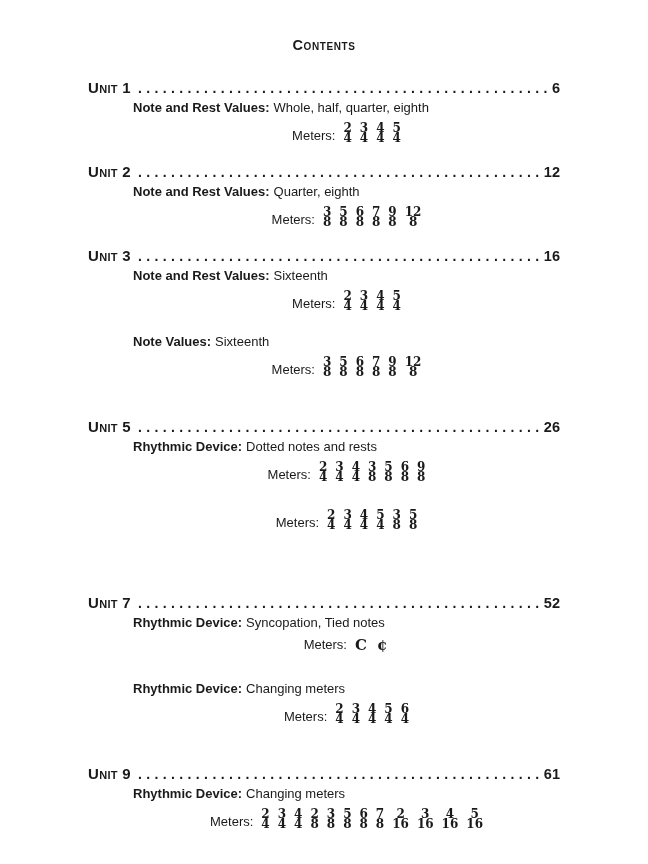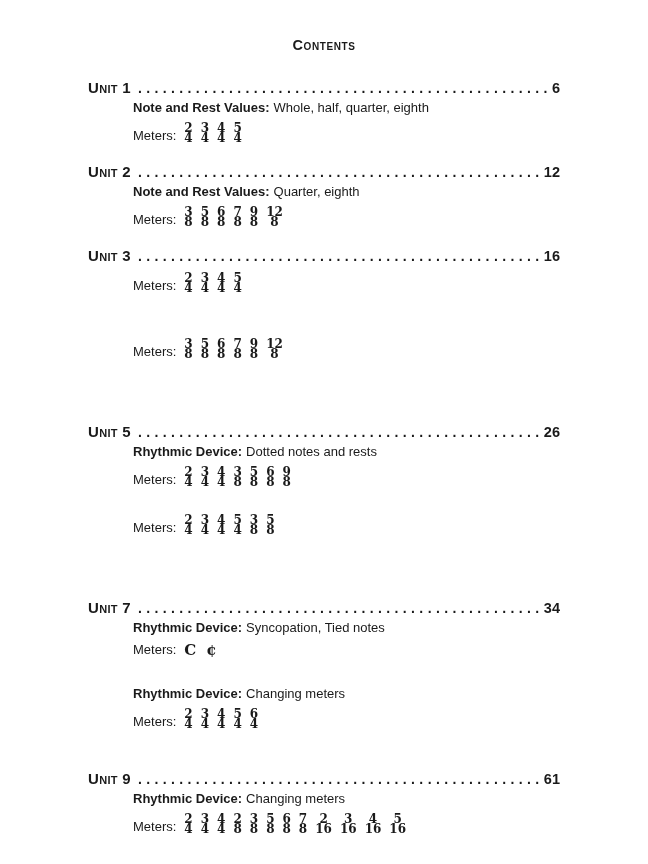--- a/index.html
+++ b/index.html
@@ -63,20 +63,21 @@
     line-height: 15px;
   }
   .desc-label { font-weight: bold; }
   .desc-text { margin-left: 4px; }
   .unit-meters {
     margin: 8px 0 0 45px;
     display: flex;
     align-items: flex-end;
     column-gap: 4px;
     font-size: 13px;
+    justify-content: center;
   }
   .meters-label { margin-right: 4px; line-height: 14px; }
   .frac {
     display: inline-flex;
     flex-direction: column;
     align-items: center;
     font-family: "DejaVu Serif", serif;
     font-weight: bold;
     font-size: 12px;
   }
@@ -166,44 +167,50 @@
           </span>
     </div>
   </section>
 
   <section class="unit">
     <div class="unit-line">
       <span class="unit-title">Unit 3</span>
       <span class="dots"></span>
       <span class="unit-page">16</span>
     </div>
-    <div class="unit-meters">
-      <span class="meters-label">Meters:</span>
-      <span class="meters-list" style="display:inline-flex;align-items:flex-end;column-gap:8px;">
-            <span class="frac">
-              <span class="num">2</span>
-              <span class="den">4</span>
-            </span>
-            <span class="frac">
-              <span class="num">3</span>
-              <span class="den">4</span>
-            </span>
-            <span class="frac">
-              <span class="num">4</span>
-              <span class="den">4</span>
-            </span>
-            <span class="frac">
-              <span class="num">5</span>
-              <span class="den">4</span>
-            </span>
-          </span>
-    </div>
-  </section>
-
-  <section class="unit">
+    <div class="unit-desc">
+      <span class="desc-label">Note and Rest Values:</span><span class="desc-text">Sixteenth</span>
+    </div>
+    <div class="unit-meters">
+      <span class="meters-label">Meters:</span>
+      <span class="meters-list" style="display:inline-flex;align-items:flex-end;column-gap:8px;">
+            <span class="frac">
+              <span class="num">2</span>
+              <span class="den">4</span>
+            </span>
+            <span class="frac">
+              <span class="num">3</span>
+              <span class="den">4</span>
+            </span>
+            <span class="frac">
+              <span class="num">4</span>
+              <span class="den">4</span>
+            </span>
+            <span class="frac">
+              <span class="num">5</span>
+              <span class="den">4</span>
+            </span>
+          </span>
+    </div>
+  </section>
+
+  <section class="unit">
+    <div class="unit-desc">
+      <span class="desc-label">Note Values:</span><span class="desc-text">Sixteenth</span>
+    </div>
     <div class="unit-meters">
       <span class="meters-label">Meters:</span>
       <span class="meters-list" style="display:inline-flex;align-items:flex-end;column-gap:8px;">
             <span class="frac">
               <span class="num">3</span>
               <span class="den">8</span>
             </span>
             <span class="frac">
               <span class="num">5</span>
               <span class="den">8</span>
@@ -301,21 +308,21 @@
               <span class="den">8</span>
             </span>
           </span>
     </div>
   </section>
 
   <section class="unit">
     <div class="unit-line">
       <span class="unit-title">Unit 7</span>
       <span class="dots"></span>
-      <span class="unit-page">34</span>
+      <span class="unit-page">52</span>
     </div>
     <div class="unit-desc">
       <span class="desc-label">Rhythmic Device:</span><span class="desc-text">Syncopation, Tied notes</span>
     </div>
     <div class="unit-meters">
       <span class="meters-label">Meters:</span>
       <span class="meters-list" style="display:inline-flex;align-items:flex-end;column-gap:8px;">
             <span class="sym">C</span>
             <span class="sym">¢</span>
           </span>

